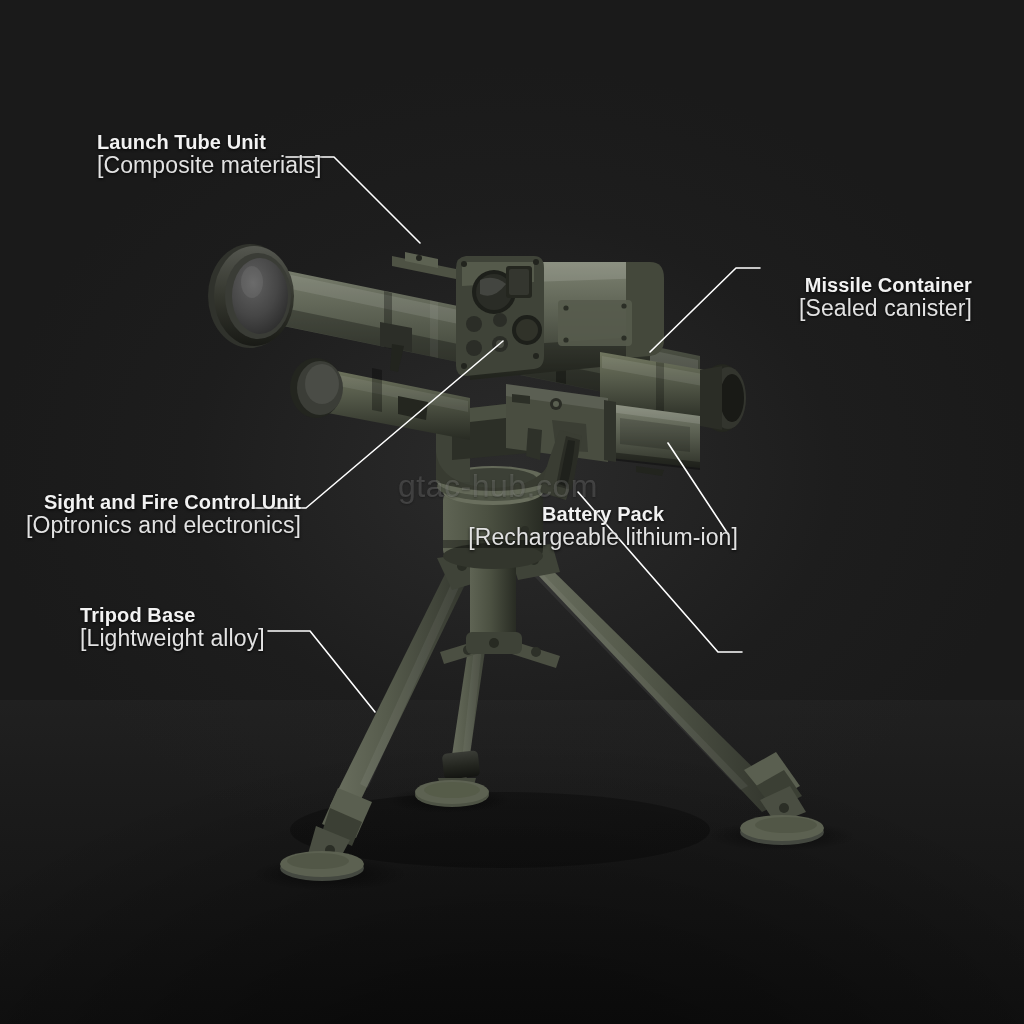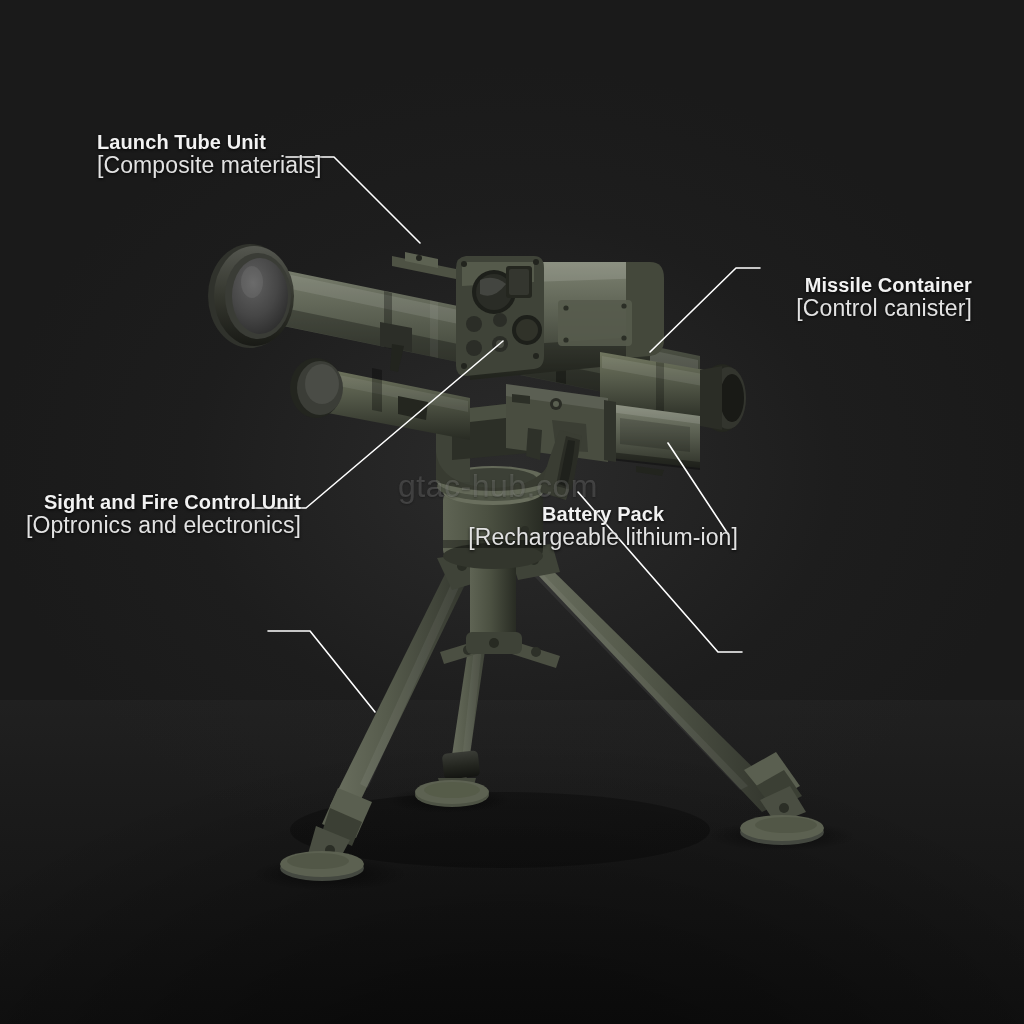--- a/index.html
+++ b/index.html
@@ -344,28 +344,32 @@
     </g>
   </svg>
 
   <div class="label al-left" id="lb0" style="top: 131px; left: 97px;">
     <div class="ttl">Launch Tube Unit</div>
     <div class="sub">[Composite materials]</div>
   </div>
 
   <div class="label al-right" id="lb1" style="top: 246px; left: auto; right: 52px; margin-top: 28px;">
     <div class="ttl">Missile Container</div>
-    <div class="sub">[Control canister]</div>
+    <div class="sub">[Sealed canister]</div>
   </div>
 
   <div class="label al-right" id="lb2" style="top: 491px; left: auto; right: 723px;">
     <div class="ttl">Sight and Fire Control Unit</div>
     <div class="sub">[Optronics and electronics]</div>
   </div>
 
   <div class="label al-center" id="lb3" style="top: 503px; left: auto; right: 286px;">
     <div class="ttl">Battery Pack</div>
     <div class="sub">[Rechargeable lithium-ion]</div>
   </div>
 
+  <div class="label al-left" id="lb4" style="top: 604px; left: 80px;">
+    <div class="ttl">Tripod Base</div>
+    <div class="sub">[Lightweight alloy]</div>
+  </div>
 
 
 </div>
 
 </body></html>

